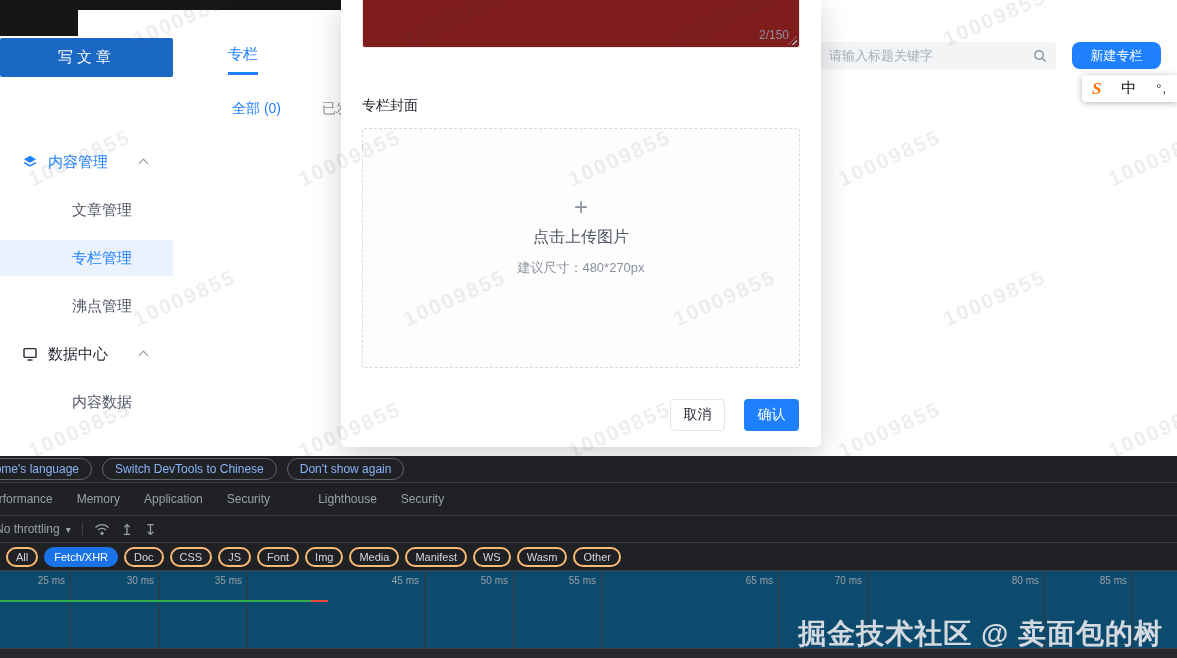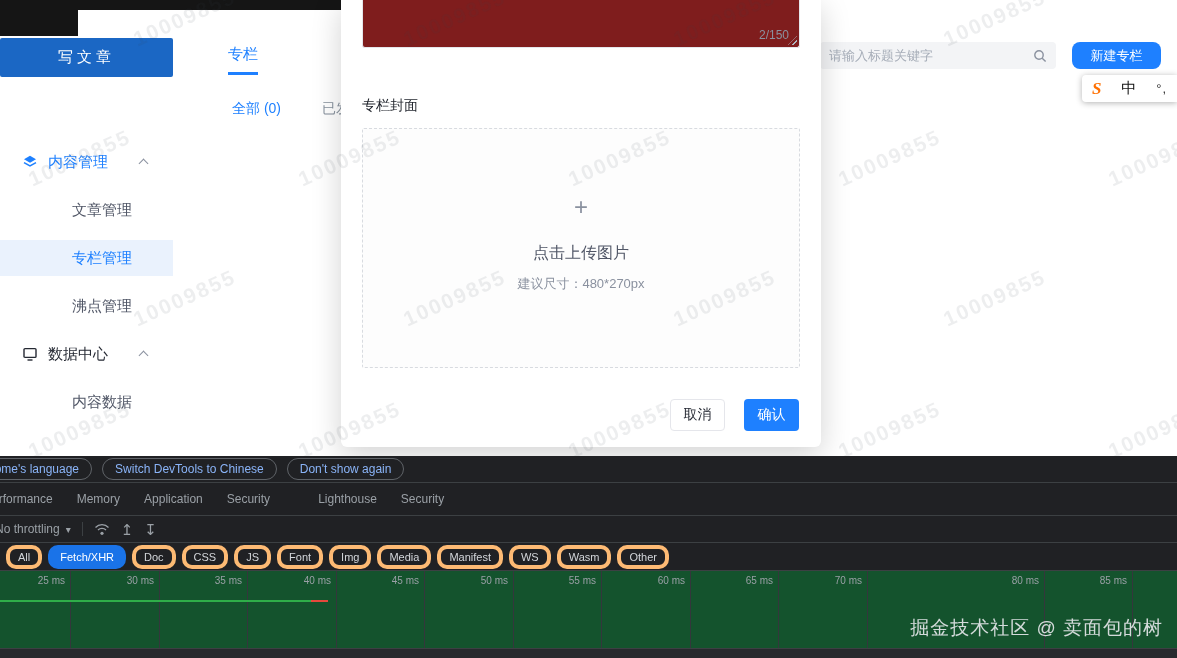--- a/index.html
+++ b/index.html
@@ -53,21 +53,21 @@
   .m-textarea { position:absolute; left:21px; top:0; width:438px; height:48px; background:#7f1d1d;
     border:1px solid #e5e6eb; border-top:none; border-radius:0 0 3px 3px; }
   .m-count { position:absolute; right:10px; bottom:5px; font-size:12px; color:#8a919f; }
   .m-grip { position:absolute; right:2px; bottom:2px; width:9px; height:9px;
     background:repeating-linear-gradient(135deg, transparent 0 2px, #aeb4bd 2px 3.5px);
     clip-path:polygon(100% 0, 100% 100%, 0 100%); cursor:nwse-resize; }
   .m-label { position:absolute; left:21px; top:97px; font-size:14px; color:#1d2129; }
   .m-upload { position:absolute; left:21px; top:128px; width:438px; height:240px; border:1px dashed #d8dbe0;
     border-radius:2px; background:#fdfdfd; text-align:center; cursor:pointer; }
   .m-plus { margin-top:66px; font-size:24px; color:#8a919f; font-weight:300; line-height:1; }
-  .m-uptitle { margin-top:24px; font-size:16px; color:#515767; }
+  .m-uptitle { margin-top:8px; font-size:16px; color:#515767; }
   .m-uphint { margin-top:11px; font-size:13px; color:#8a919f; }
   .m-cancel { position:absolute; left:329px; top:399px; width:55px; height:32px; border:1px solid #e5e6eb;
     border-radius:4px; background:#fff; color:#252933; font-size:14px; display:flex; align-items:center; justify-content:center; cursor:pointer; }
   .m-confirm { position:absolute; left:403px; top:399px; width:55px; height:32px; border:none;
     border-radius:4px; background:#1e80ff; color:#fff; font-size:14px; display:flex; align-items:center; justify-content:center; cursor:pointer; }
 
   
   .wm-layer { position:absolute; left:0; top:0; width:1177px; height:456px; overflow:hidden;
     pointer-events:none; z-index:40; }
   .wm { position:absolute; transform:rotate(-24deg); font-size:21px; font-weight:600;
@@ -81,30 +81,30 @@
     font-size:12px; background:transparent; cursor:pointer; font-family:"Liberation Sans","DejaVu Sans",sans-serif; }
   .dt-tabs { height:33px; display:flex; align-items:center; gap:24px; padding-left:4px;
     border-bottom:1px solid #3c4043; overflow:hidden; }
   .dt-tab { color:#9aa0a6; white-space:nowrap; cursor:pointer; }
   .dt-toolbar { height:27px; display:flex; align-items:center; gap:11px; padding-left:4px; border-bottom:1px solid #3c4043; }
   .dt-throttle { display:flex; gap:6px; align-items:center; margin-left:-9px; cursor:pointer; color:#9aa0a6; }
   .dt-caret { font-size:10px; }
   .dt-sep { width:1px; height:14px; background:#3c4043; }
   .dt-iconbtn { cursor:pointer; color:#9aa0a6; font-size:15px; line-height:1; display:flex; align-items:center; }
   .dt-filters { height:28px; display:flex; align-items:center; gap:6px; padding-left:6px; border-bottom:1px solid #3c4043; }
-  .dt-chip { border:4px solid #fdba74; border-radius:10px; padding:2px 8px; color:#d3d6da; font-size:11px;
+  .dt-chip { border:2px solid #fdba74; border-radius:10px; padding:2px 8px; color:#d3d6da; font-size:11px;
     white-space:nowrap; cursor:pointer; }
   .dt-chip.sel { background:#1a73e8; border-color:#1a73e8; color:#fff; }
-  .dt-overview { position:relative; height:77px; overflow:hidden; background:#14532d; }
+  .dt-overview { position:relative; height:77px; overflow:hidden; background:#0c4a6e; }
   .dt-tick { position:absolute; top:0; bottom:0; width:60px; border-right:1px solid #34373c; color:#9aa0a6;
     font-size:10px; text-align:right; padding:4px 5px 0 0; }
   .dt-bar-green { position:absolute; left:0; top:29px; width:311px; height:2px; background:#2fae49; }
   .dt-bar-red { position:absolute; left:311px; top:29px; width:17px; height:2px; background:#e5483c; }
-  .dt-credit { position:absolute; right:14px; top:44px; font-size:19px; color:#e4e6e9; opacity:.92;
-    font-weight:400; letter-spacing:1px; }
+  .dt-credit { position:absolute; right:14px; top:44px; font-size:28px; color:#e4e6e9; opacity:.92;
+    font-weight:700; letter-spacing:1px; }
   .dt-status { height:10px; background:#28292d; border-top:1px solid #3c4043; }
 </style>
 </head>
 <body>
 
 <div id="app">
 
   <div class="abs chrome-strip"></div>
   <div class="abs chrome-corner"></div>
 
@@ -254,25 +254,23 @@
       <span class="dt-chip">Manifest</span>
       <span class="dt-chip">WS</span>
       <span class="dt-chip">Wasm</span>
       <span class="dt-chip">Other</span>
     </div>
 
     <div class="dt-overview">
       <div class="dt-tick" style="left:11px">25 ms</div>
       <div class="dt-tick" style="left:100px">30 ms</div>
       <div class="dt-tick" style="left:188px">35 ms</div>
-      <div class="dt-tick" style="left:277px">40 ms</div>
       <div class="dt-tick" style="left:365px">45 ms</div>
       <div class="dt-tick" style="left:454px">50 ms</div>
       <div class="dt-tick" style="left:542px">55 ms</div>
-      <div class="dt-tick" style="left:631px">60 ms</div>
       <div class="dt-tick" style="left:719px">65 ms</div>
       <div class="dt-tick" style="left:808px">70 ms</div>
       <div class="dt-tick" style="left:985px">80 ms</div>
       <div class="dt-tick" style="left:1073px">85 ms</div>
       <div class="dt-bar-green"></div>
       <div class="dt-bar-red"></div>
       <div class="dt-credit">掘金技术社区 @ 卖面包的树</div>
     </div>
 
     <div class="dt-status"></div>

